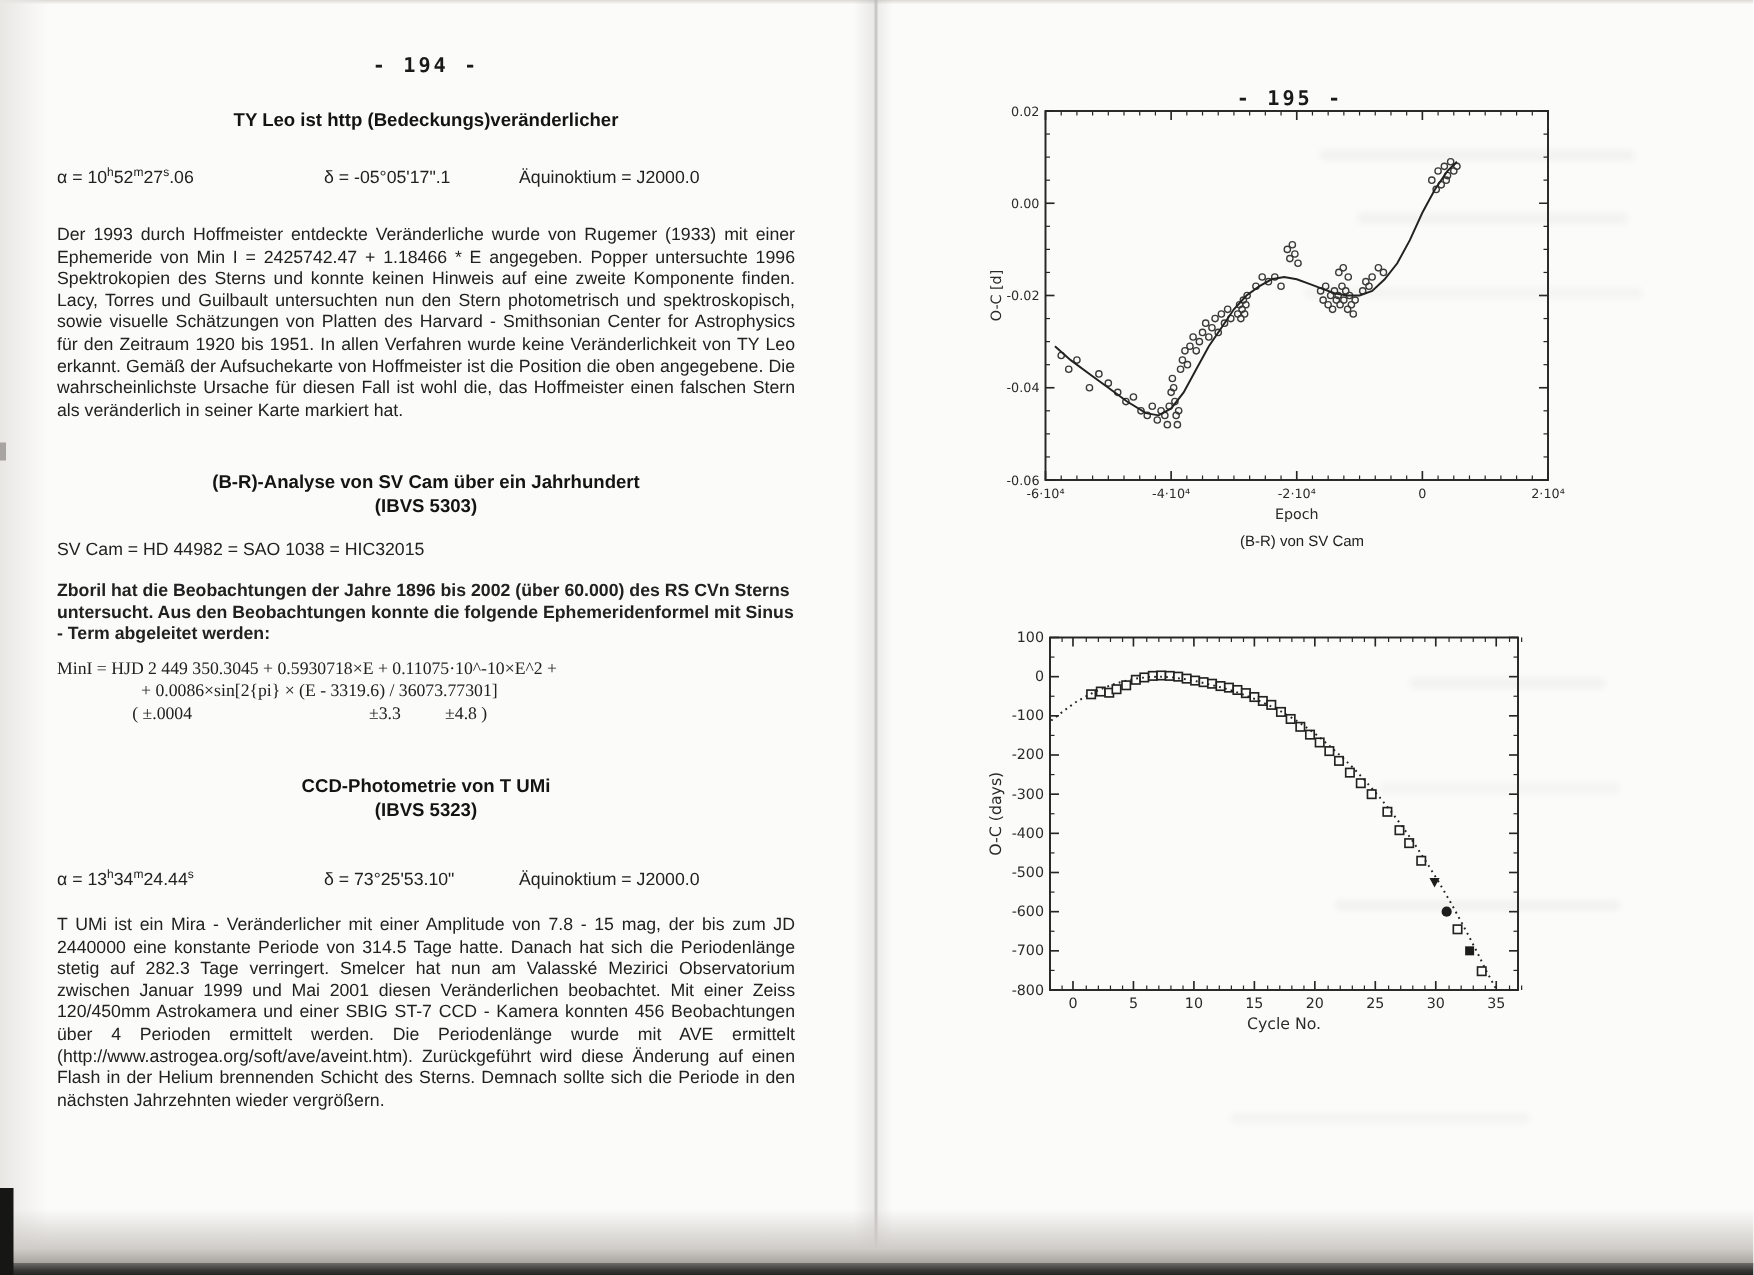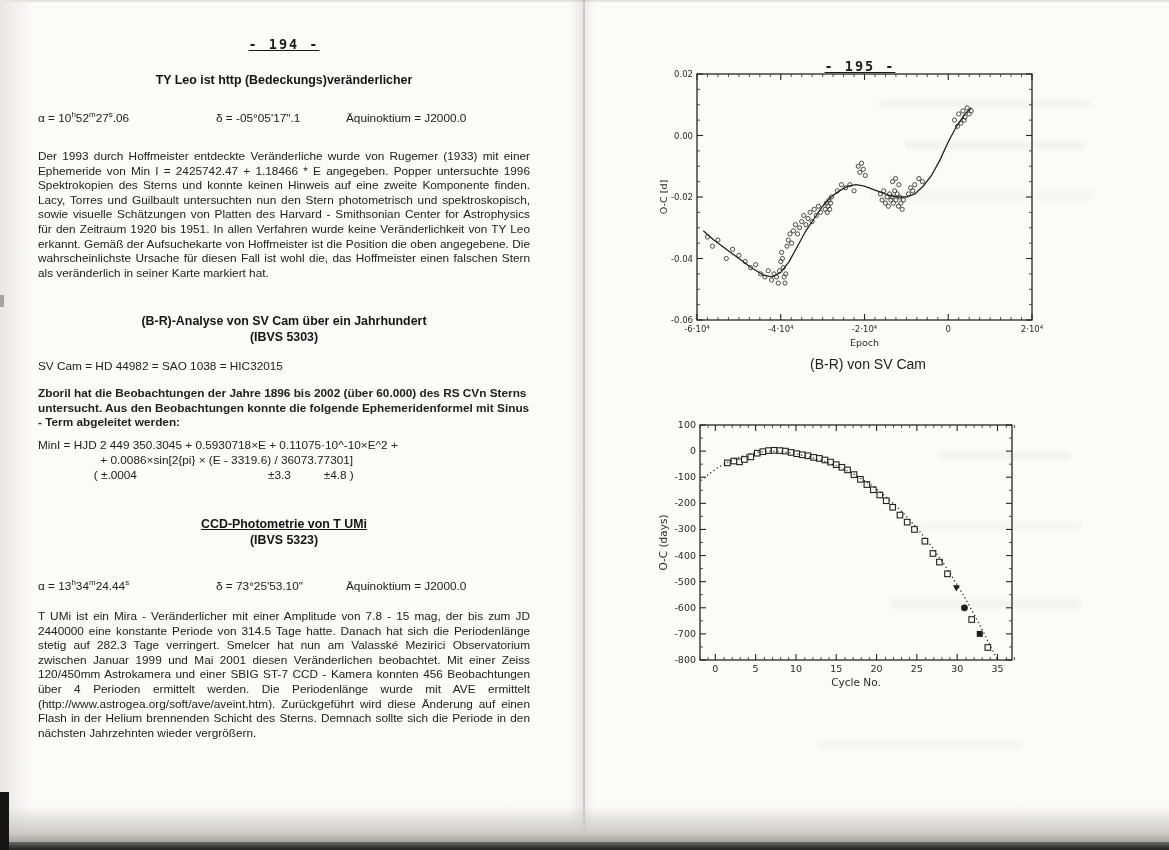--- a/index.html
+++ b/index.html
@@ -20,32 +20,32 @@
   .bottom-band{left:0;top:806px;width:1169px;height:38px;
     background:linear-gradient(180deg,rgba(230,228,225,0) 0%,#cfccc8 70%,#a09d99 100%);}
   .bottom-strip{left:0;top:842px;width:1169px;height:8px;
     background:linear-gradient(180deg,#6e6c69 0%,#393836 60%,#242422 100%);}
   .corner-black{left:0;top:792px;width:9px;height:58px;background:#161614;}
   .edge-mark{left:0;top:295px;width:4px;height:12px;background:#8a8885;opacity:.7;}
   .ghost{background:#55504b;filter:blur(2px);border-radius:3px;}
   
   .page-number{width:492px;text-align:center;
     font-family:"DejaVu Sans Mono",monospace;font-weight:bold;font-size:13.5px;
-    letter-spacing:2px;color:#1a1a1a;text-decoration:underline;}
+    letter-spacing:2px;color:#1a1a1a;}
   .sec-title{width:492px;text-align:center;font-weight:bold;font-size:12.4px;color:#141414;}
   .body-text{width:492px;font-size:11.8px;line-height:14.6px;text-align:justify;color:#212121;}
   .body-text.ragged{text-align:left;}
   .plain-line{width:492px;font-size:11.8px;color:#212121;}
   .coord-row{width:492px;height:16px;font-size:11.8px;color:#212121;}
   .coord-row .c1{position:absolute;left:0;top:0;}
   .coord-row .c2{position:absolute;left:178px;top:0;}
   .coord-row .c3{position:absolute;left:308px;top:0;}
   sup{font-size:8px;line-height:0;}
   .formula{width:492px;font-size:11.8px;line-height:15.2px;color:#212121;white-space:pre;}
-  .caption{width:420px;text-align:center;font-size:14px;color:#202020;}
+  .caption{width:420px;text-align:center;font-size:10px;color:#202020;}
   
   svg text{font-family:"DejaVu Sans",sans-serif;fill:#2a2a2a;}
 </style>
 </head>
 <body>
 
 <div class="abs top-edge"></div>
 <div class="abs left-edge"></div>
 <div class="abs gutter"></div>
 <div class="abs gutter-line"></div>
@@ -64,27 +64,27 @@
 
   <div class="abs body-text" style="left:0;top:149px;">Der 1993 durch Hoffmeister entdeckte Veränderliche wurde von Rugemer (1933) mit einer Ephemeride von Min I = 2425742.47 + 1.18466 * E angegeben. Popper untersuchte 1996 Spektrokopien des Sterns und konnte keinen Hinweis auf eine zweite Komponente finden. Lacy, Torres und Guilbault untersuchten nun den Stern photometrisch und spektroskopisch, sowie visuelle Schätzungen von Platten des Harvard - Smithsonian Center for Astrophysics für den Zeitraum 1920 bis 1951. In allen Verfahren wurde keine Veränderlichkeit von TY Leo erkannt. Gemäß der Aufsuchekarte von Hoffmeister ist die Position die oben angegebene. Die wahrscheinlichste Ursache für diesen Fall ist wohl die, das Hoffmeister einen falschen Stern als veränderlich in seiner Karte markiert hat.</div>
 
   <div class="abs sec-title" style="left:0;top:314px;">(B-R)-Analyse von SV Cam über ein Jahrhundert</div>
   <div class="abs sec-title" style="left:0;top:330px;">(IBVS 5303)</div>
 
   <div class="abs plain-line" style="left:0;top:359px;">SV Cam = HD 44982 = SAO 1038 = HIC32015</div>
 
   <div class="abs body-text ragged" style="left:0;top:386px;font-weight:bold;">Zboril hat die Beobachtungen der Jahre 1896 bis 2002 (über 60.000) des RS CVn Sterns untersucht. Aus den Beobachtungen konnte die folgende Ephemeridenformel mit Sinus - Term abgeleitet werden:</div>
 
-  <div class="abs" style="left:0;top:438px;">
+  <div class="abs" style="left:0;top:438px;font-family:Liberation Serif, serif;">
     <div class="formula">MinI = HJD 2 449 350.3045 + 0.5930718×E + 0.11075·10^-10×E^2 +</div>
     <div class="formula">                   + 0.0086×sin[2{pi} × (E - 3319.6) / 36073.77301]</div>
     <div class="formula">                 ( ±.0004                                        ±3.3          ±4.8 )</div>
   </div>
 
-  <div class="abs sec-title" style="left:0;top:517px;text-decoration:underline;">CCD-Photometrie von T UMi</div>
+  <div class="abs sec-title" style="left:0;top:517px;">CCD-Photometrie von T UMi</div>
   <div class="abs sec-title" style="left:0;top:533px;">(IBVS 5323)</div>
 
 
   <div class="abs coord-row" style="left:0;top:579px;">
     <span class="c1"><span>α = 13</span><sup>h</sup><span>34</span><sup>m</sup><span>24.44</span><sup>s</sup><span></span></span>
     <span class="c2">δ = 73°25'53.10"</span>
     <span class="c3">Äquinoktium = J2000.0</span>
   </div>
 
   <div class="abs body-text" style="left:0;top:609px;">T UMi ist ein Mira - Veränderlicher mit einer Amplitude von 7.8 - 15 mag, der bis zum JD 2440000 eine konstante Periode von 314.5 Tage hatte. Danach hat sich die Periodenlänge stetig auf 282.3 Tage verringert. Smelcer hat nun am Valasské Mezirici Observatorium zwischen Januar 1999 und Mai 2001 diesen Veränderlichen beobachtet. Mit einer Zeiss 120/450mm Astrokamera und einer SBIG ST-7 CCD - Kamera konnten 456 Beobachtungen über 4 Perioden ermittelt werden. Die Periodenlänge wurde mit AVE ermittelt (http://www.astrogea.org/soft/ave/aveint.htm). Zurückgeführt wird diese Änderung auf einen Flash in der Helium brennenden Schicht des Sterns. Demnach sollte sich die Periode in den nächsten Jahrzehnten wieder vergrößern.</div>

